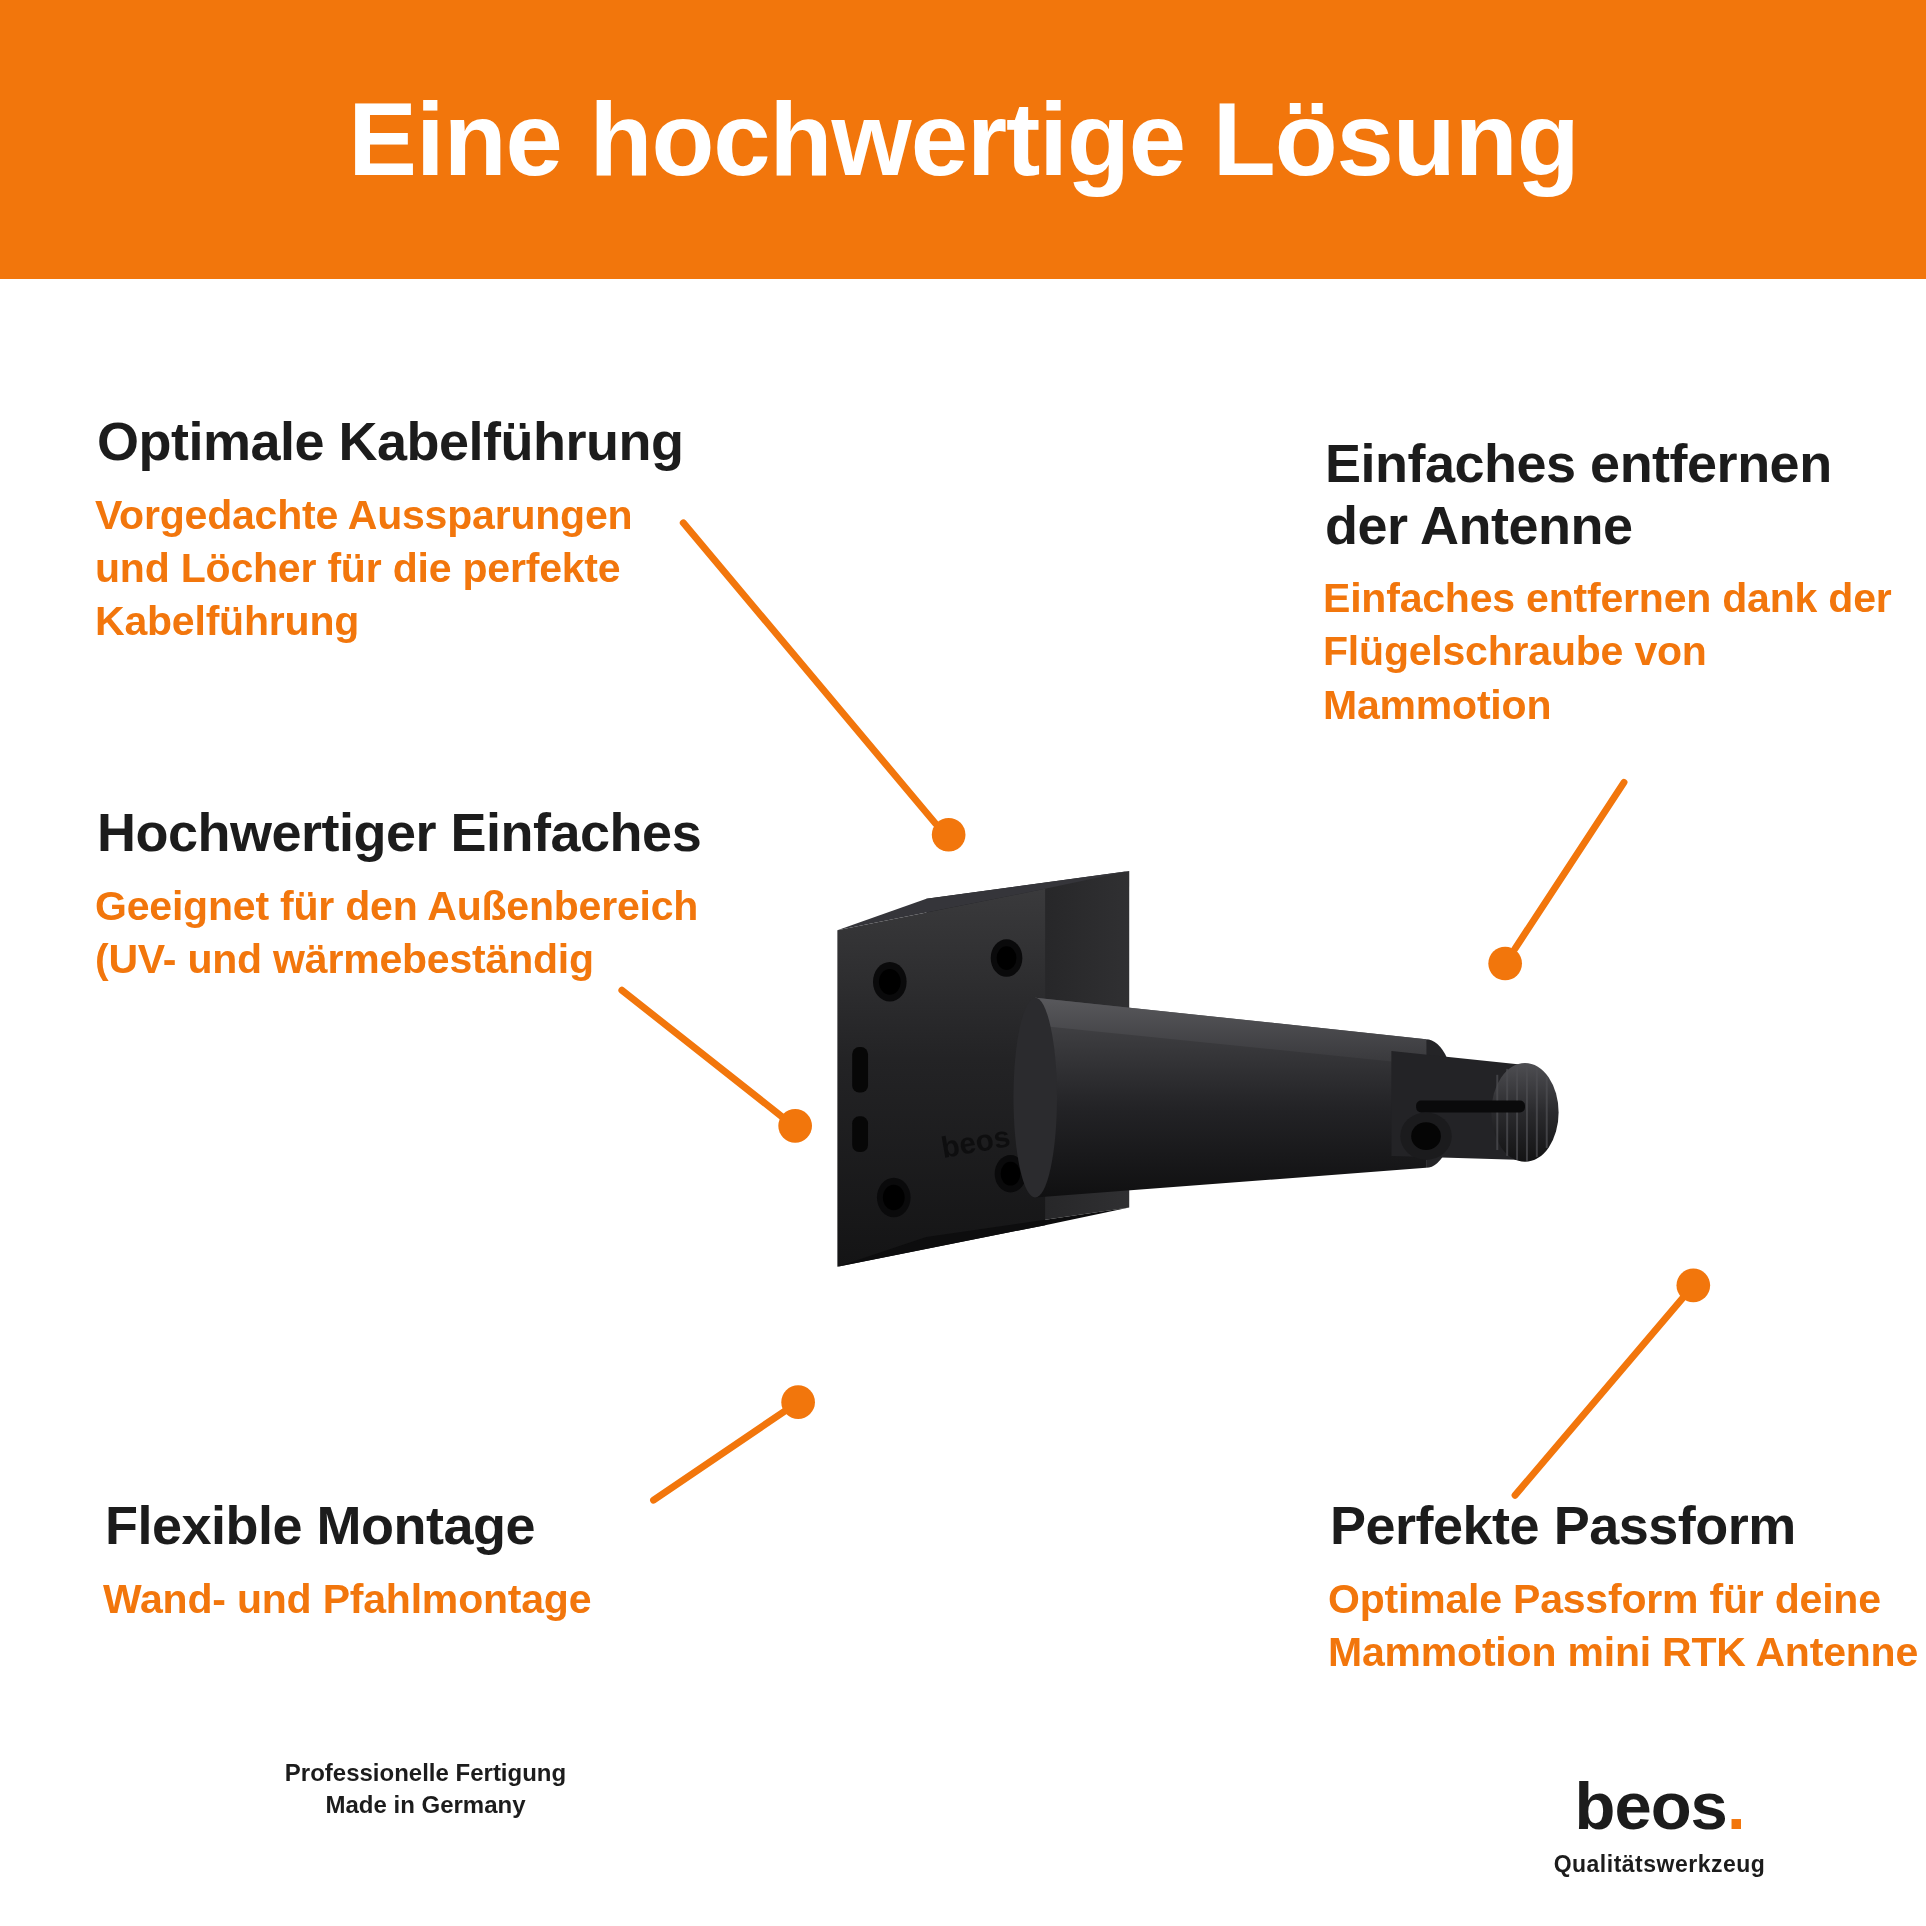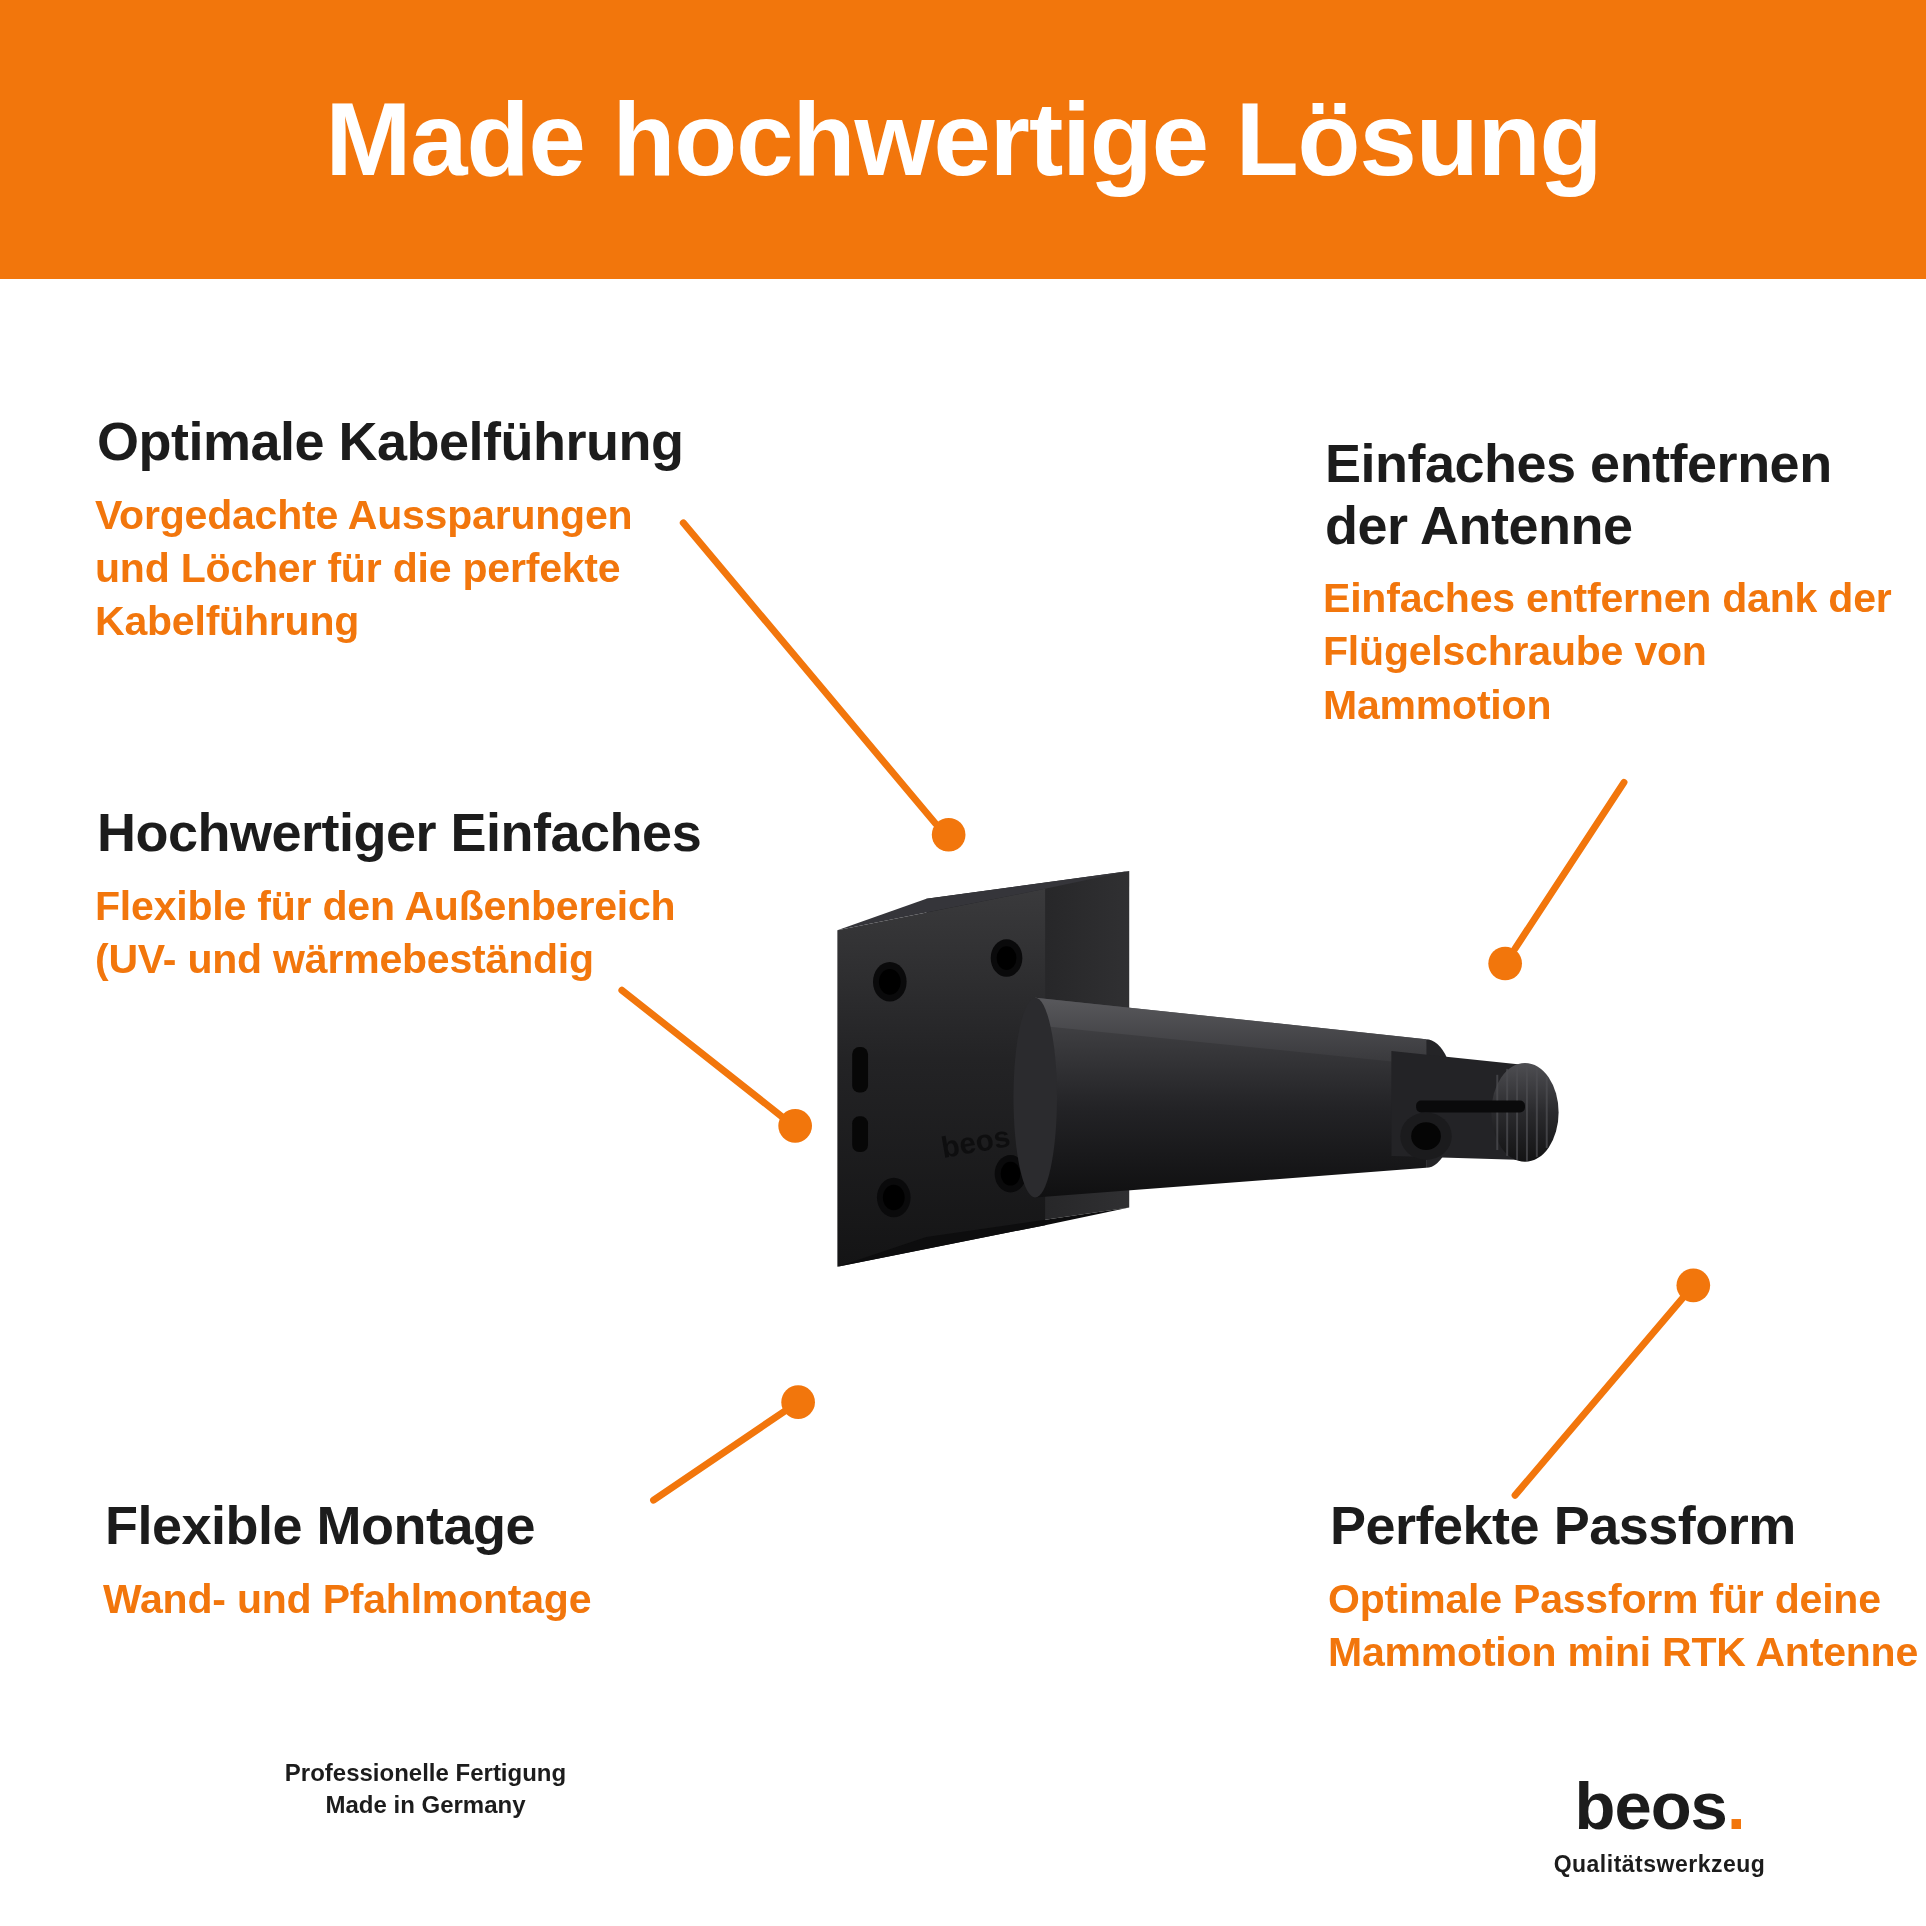--- a/index.html
+++ b/index.html
@@ -121,21 +121,21 @@
     font-weight: 700;
     font-size: 23px;
     letter-spacing: 0.5px;
     margin-top: 12px;
   }
 </style>
 </head>
 <body>
 
 <div class="header-band">
-  <div class="header-title">Made hochwertige Lösung</div>
+  <div class="header-title">Eine hochwertige Lösung</div>
 </div>
 
 <svg class="overlay" viewBox="0 0 1946 1946" xmlns="http://www.w3.org/2000/svg">
 
   <line x1="690" y1="528" x2="945" y2="832" stroke="#f2760c" stroke-width="7" stroke-linecap="round"></line>
   <circle cx="958" cy="843" r="17" fill="#f2760c"></circle>
 
   <line x1="628" y1="1000" x2="790" y2="1128" stroke="#f2760c" stroke-width="7" stroke-linecap="round"></line>
   <circle cx="803" cy="1137" r="17" fill="#f2760c"></circle>
 
@@ -151,21 +151,21 @@
 
 <div class="feature f-cable">
   <div class="f-title">Optimale Kabelführung</div>
   <div class="f-body">Vorgedachte Aussparungen
 und Löcher für die perfekte
 Kabelführung</div>
 </div>
 
 <div class="feature f-plastic">
   <div class="f-title">Hochwertiger Einfaches</div>
-  <div class="f-body">Flexible für den Außenbereich
+  <div class="f-body">Geeignet für den Außenbereich
 (UV- und wärmebeständig</div>
 </div>
 
 <div class="feature f-mount">
   <div class="f-title">Flexible Montage</div>
   <div class="f-body">Wand- und Pfahlmontage</div>
 </div>
 
 <div class="feature f-remove">
   <div class="f-title" style="white-space:pre-line">Einfaches entfernen

